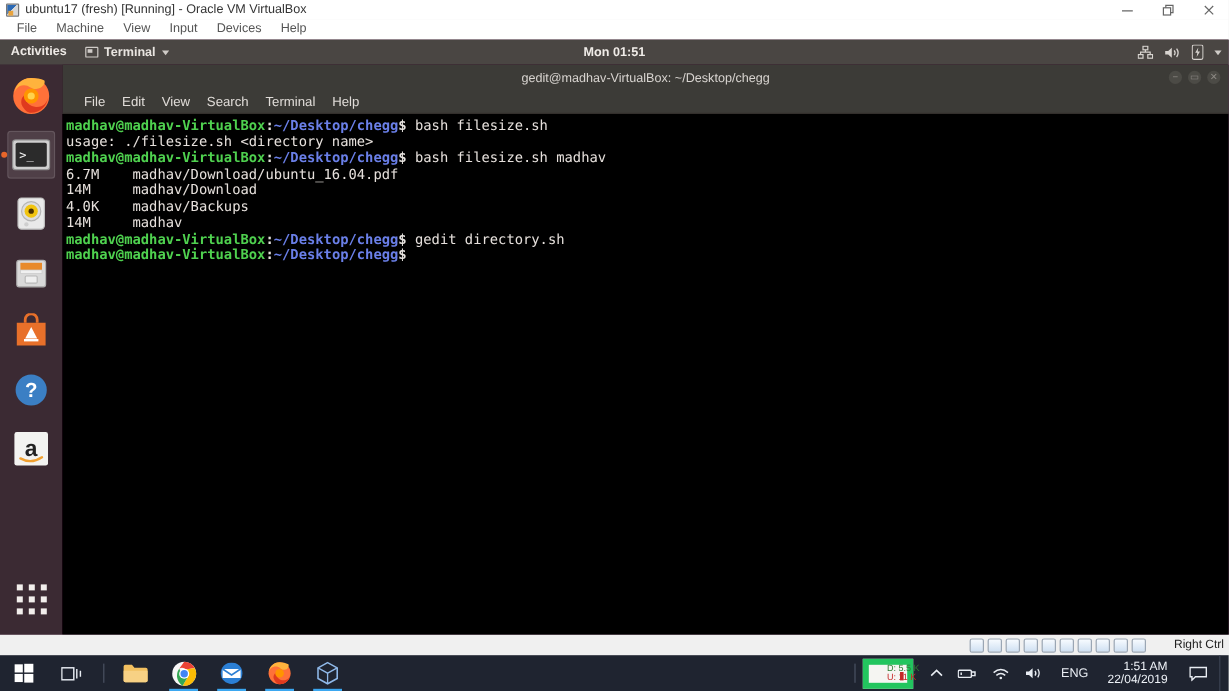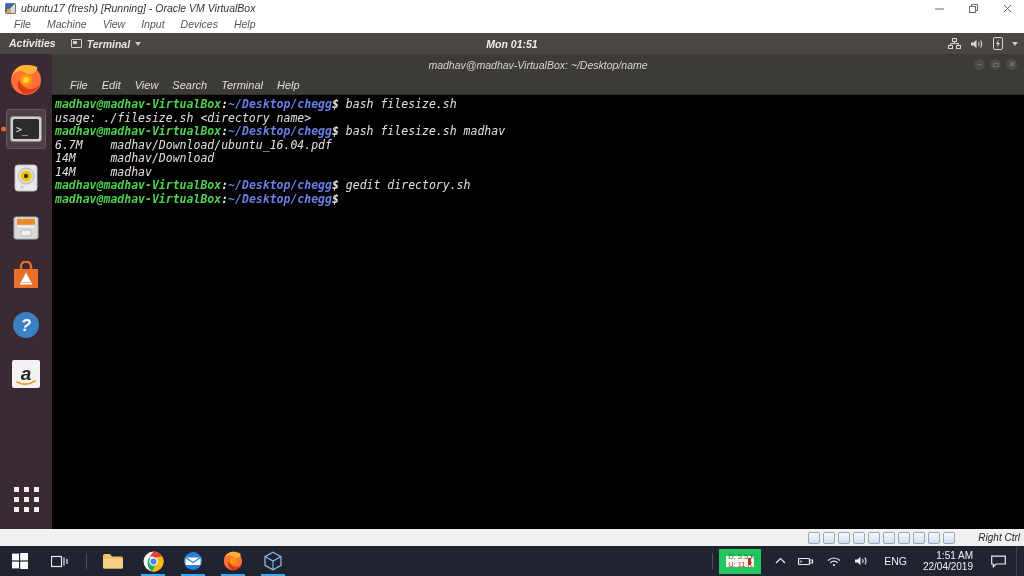--- a/index.html
+++ b/index.html
@@ -8,21 +8,20 @@
     background:#ffffff;
     font-family:"Liberation Sans", sans-serif;
     -webkit-font-smoothing:antialiased;
   }
   #root{ position:relative; width:1024px; height:576px; }
 
   
   .vbox-window{
     position:absolute; left:0; top:0; width:1024px; height:546px;
     background:#f0f0f0;
-    font-style:italic;
   }
   .vbox-titlebar{
     position:relative; height:16px; width:100%;
     background:#ffffff;
     display:flex; align-items:center;
   }
   .vbox-titlebar .vb-icon{
     width:11px; height:11px; margin-left:5px; margin-right:5px;
     background:linear-gradient(135deg,#2b6ab5 0%,#2b6ab5 45%,#d8d8d8 46%,#d8d8d8 100%);
     border:0.5px solid #777; border-radius:1px; flex:0 0 auto;
@@ -187,24 +186,24 @@
     width:40px;height:30px; display:flex; align-items:center; justify-content:center;
     position:relative;
   }
   .tb-item.running:after{
     content:""; position:absolute; bottom:0; left:8px; right:8px; height:2px; background:#3ba7f0;
   }
   .tb-divider{ width:1px;height:16px;background:#4a5162; margin:0 6px; }
   .tb-spacer{ flex:1; }
   .tray-right{ display:flex; align-items:center; height:30px; padding-right:2px; gap:0; }
   .netmeter{
-    background:#f5f5f2; border:7px solid #22c55e;
+    background:#f5f5f2; border:5px solid #22c55e;
     width:42px;height:25px; margin-right:8px;
     display:flex; flex-direction:column; justify-content:center;
-    padding-left:2px; position:relative;
+    padding-left:15px; position:relative;
   }
   .netmeter .nm1{ font-size:7.5px; color:#2e7d32; line-height:8.5px; white-space:nowrap;}
   .netmeter .nm2{ font-size:7.5px; color:#c62828; line-height:8.5px; white-space:nowrap;}
   .netmeter .bar{ position:absolute; right:3px; bottom:2px; width:3px;height:7px; background:#c62828;}
   .tray-ico{
     height:30px; display:flex; align-items:center; justify-content:center;
     color:#e8ecf2; padding:0 6px;
   }
   .tray-lang{ font-size:10.5px; color:#e8ecf2; padding:0 8px; }
   .tb-clock{
@@ -362,21 +361,21 @@
             <i></i>
           <i></i>
             <i></i>
             <i></i>
         </div>
       </div>
 
       <div class="term">
 
         <div class="term-title">
-          <span class="ttext">madhav@madhav-VirtualBox: ~/Desktop/name</span>
+          <span class="ttext">gedit@madhav-VirtualBox: ~/Desktop/chegg</span>
           <div class="tbtns">
             <span class="tbtn">−</span>
             <span class="tbtn">▭</span>
             <span class="tbtn">✕</span>
           </div>
         </div>
 
         <div class="term-menu">
           <span class="tm">File</span>
           <span class="tm">Edit</span>
@@ -385,20 +384,21 @@
           <span class="tm">Terminal</span>
           <span class="tm">Help</span>
         </div>
 
         <div class="term-body" id="term-body">
             <div class="row"><span class="c-user">madhav@madhav-VirtualBox</span><span class="c-sep">:</span><span class="c-path">~/Desktop/chegg</span><span class="c-sep">$</span><span class="c-out"> bash filesize.sh</span></div>
             <div class="row"><span class="c-out">usage: ./filesize.sh &lt;directory name&gt;</span></div>
             <div class="row"><span class="c-user">madhav@madhav-VirtualBox</span><span class="c-sep">:</span><span class="c-path">~/Desktop/chegg</span><span class="c-sep">$</span><span class="c-out"> bash filesize.sh madhav</span></div>
             <div class="row"><span class="c-out">6.7M    madhav/Download/ubuntu_16.04.pdf</span></div>
             <div class="row"><span class="c-out">14M     madhav/Download</span></div>
+            <div class="row"><span class="c-out">4.0K    madhav/Backups</span></div>
             <div class="row"><span class="c-out">14M     madhav</span></div>
             <div class="row"><span class="c-user">madhav@madhav-VirtualBox</span><span class="c-sep">:</span><span class="c-path">~/Desktop/chegg</span><span class="c-sep">$</span><span class="c-out"> gedit directory.sh</span></div>
             <div class="row"><span class="c-user">madhav@madhav-VirtualBox</span><span class="c-sep">:</span><span class="c-path">~/Desktop/chegg</span><span class="c-sep">$</span><span class="c-out"></span></div>
           </div>
       </div>
     </div>
 
     <div class="vbox-status" id="vbox-status">
         <span class="sicon"></span>
         <span class="sicon"></span>

